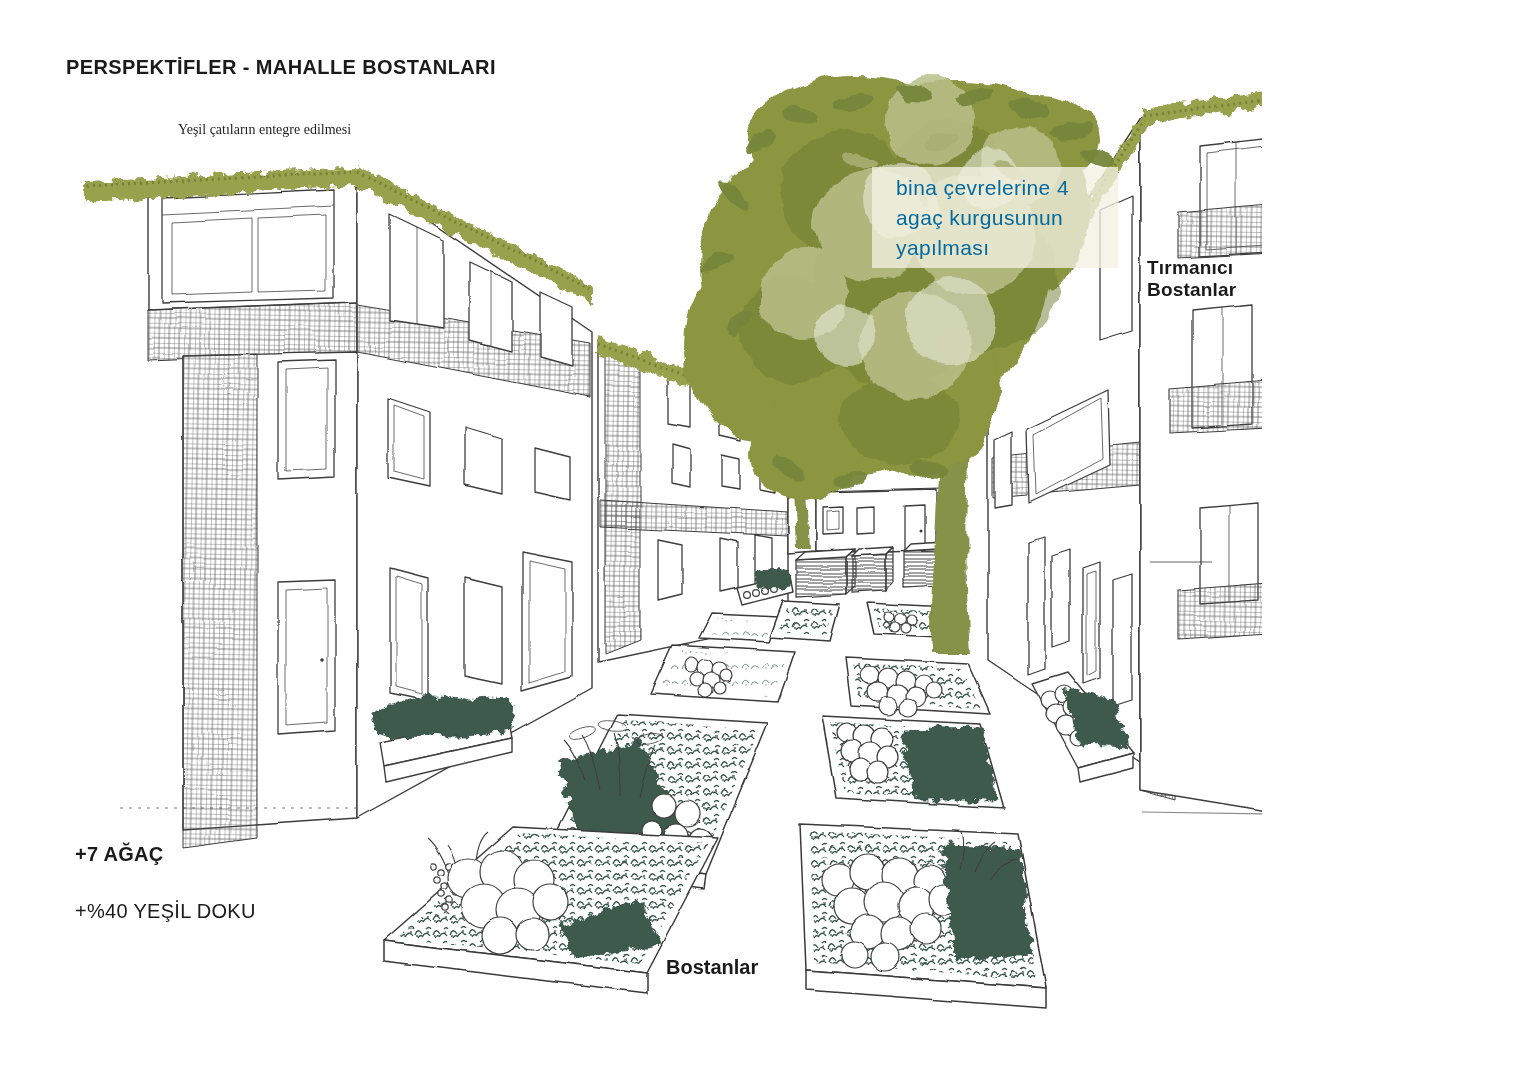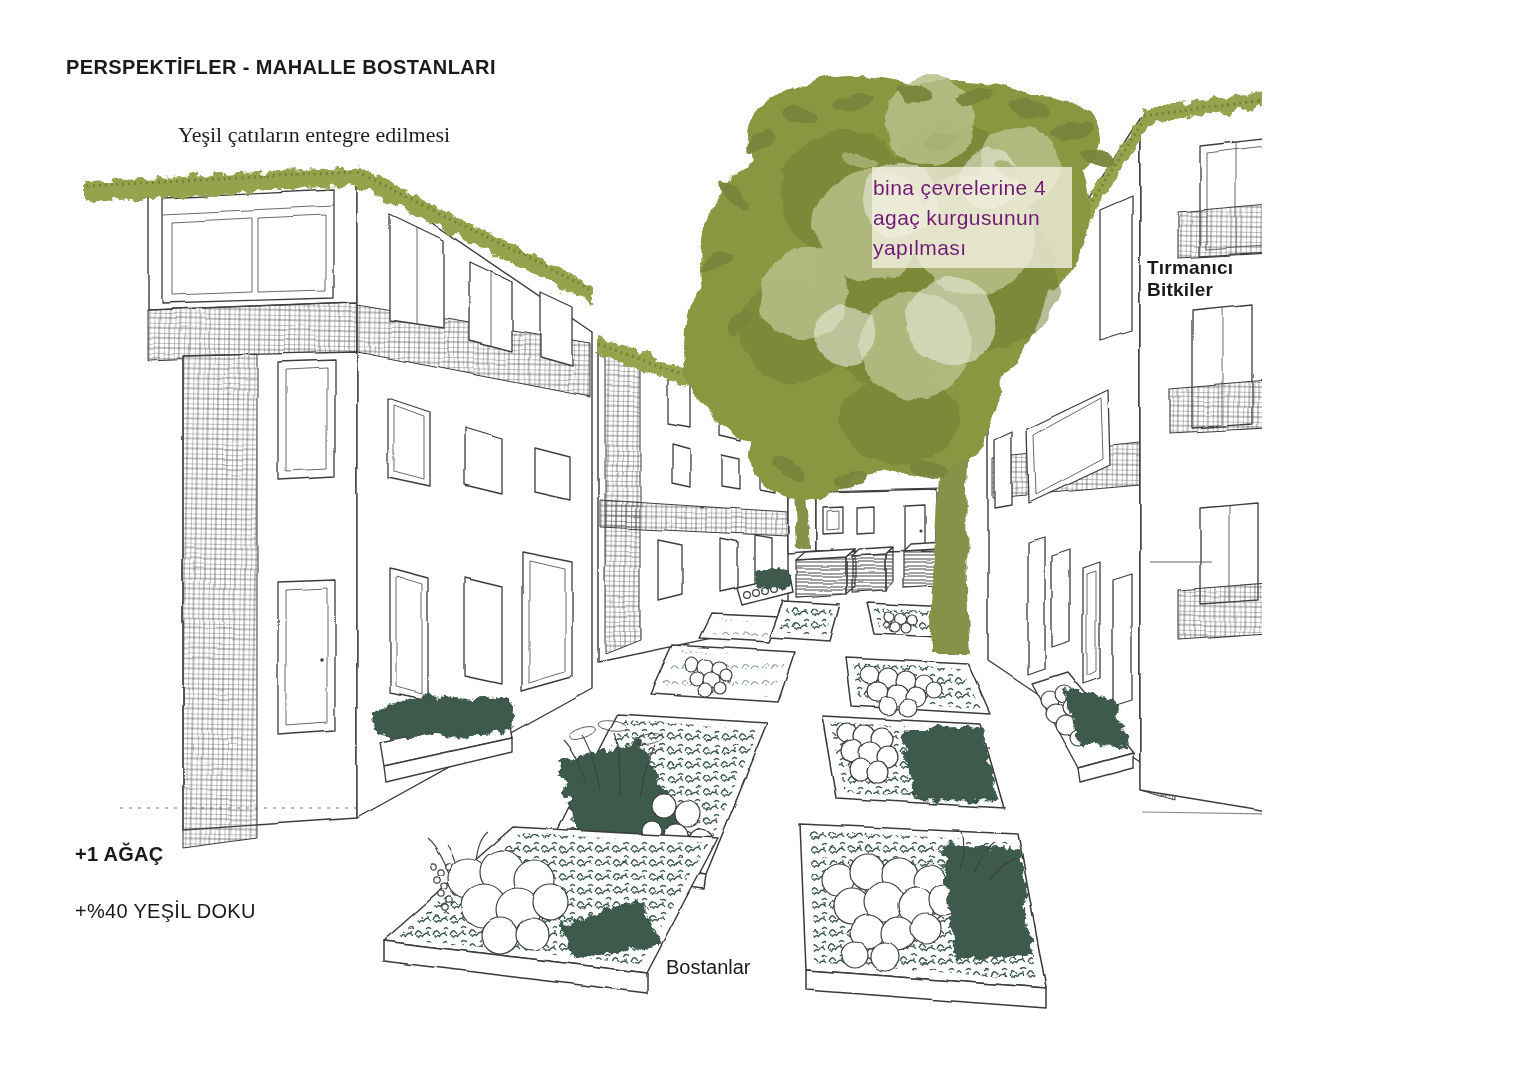--- a/index.html
+++ b/index.html
@@ -1,28 +1,28 @@
 <!DOCTYPE html>
 <html><head>
 <meta charset="utf-8">
 <style>
   html,body{margin:0;padding:0;background:#ffffff}
   .stage{position:relative;width:1262px;height:1079px;background:#fff;overflow:hidden;
          font-family:"Liberation Sans",sans-serif;color:#1a1a1a}
   .stage svg{position:absolute;left:0;top:0}
   .label{position:absolute;white-space:pre-line}
   .title{left:66px;top:56px;font-size:20px;font-weight:bold;letter-spacing:.4px}
-  .serifnote{left:178px;top:122px;font-family:"Liberation Serif",serif;font-size:22px;color:#1f1f1f}
-  .treenote{left:872px;top:167px;width:198px;padding:6px 1px;background:rgba(243,241,226,.78);
-            font-size:21px;line-height:1.42;color:#701a75;letter-spacing:.4px}
+  .serifnote{left:178px;top:122px;font-family:"Liberation Serif",serif;font-size:14px;color:#1f1f1f}
+  .treenote{left:872px;top:167px;width:198px;padding:6px 24px;background:rgba(243,241,226,.78);
+            font-size:21px;line-height:1.42;color:#0369a1;letter-spacing:.4px}
   .climb{left:1147px;top:257px;font-size:19px;font-weight:bold;letter-spacing:.2px}
   .stat1{left:75px;top:843px;font-size:20px;font-weight:bold;letter-spacing:.3px}
   .stat2{left:75px;top:900px;font-size:20px;font-weight:normal;letter-spacing:.3px}
   .stat3{left:75px;top:955px;font-size:20px;font-weight:bold;letter-spacing:.3px;line-height:1.38}
-  .gardens{left:666px;top:956px;font-size:20px;font-weight:normal}
+  .gardens{left:666px;top:956px;font-size:20px;font-weight:bold}
 
   
   .wall{fill:#ffffff;stroke:#3d3d3d;stroke-width:1.4;stroke-linejoin:round}
   .win{fill:#ffffff;stroke:#3d3d3d;stroke-width:1.3;stroke-linejoin:round}
   .inner{fill:none;stroke:#3d3d3d;stroke-width:.9;opacity:.85}
   .sk{stroke:#3d3d3d;stroke-width:1.2;fill:none}
   .skd{stroke:#5a5a5a;stroke-width:1;fill:none;stroke-dasharray:3 6;opacity:.8}
   .bed{fill:#ffffff;stroke:#3a3a3a;stroke-width:1.5;stroke-linejoin:round}
   .veg{fill:#ffffff;stroke:#3f3f3f;stroke-width:1.2}
   .tuft{fill:#3e5a4e;stroke:#2f4f45;stroke-width:.8}
@@ -438,18 +438,18 @@
       <ellipse cx="1010" cy="170" rx="16" ry="6" transform="rotate(25 1010 170)"></ellipse>
     </g>
   </g>
 </svg>
 
 <div class="label title">PERSPEKTİFLER - MAHALLE BOSTANLARI</div>
 <div class="label serifnote">Yeşil çatıların entegre edilmesi</div>
 <div class="label treenote">bina çevrelerine 4
 agaç kurgusunun
 yapılması</div>
-<div class="label climb">Tırmanıcı Bitkiler</div>
-<div class="label stat1">+1 AĞAÇ</div>
+<div class="label climb">Tırmanıcı Bostanlar</div>
+<div class="label stat1">+7 AĞAÇ</div>
 <div class="label stat2">+%40 YEŞİL DOKU</div>
 <div class="label gardens">Bostanlar</div>
 
 </div>
 
 </body></html>

